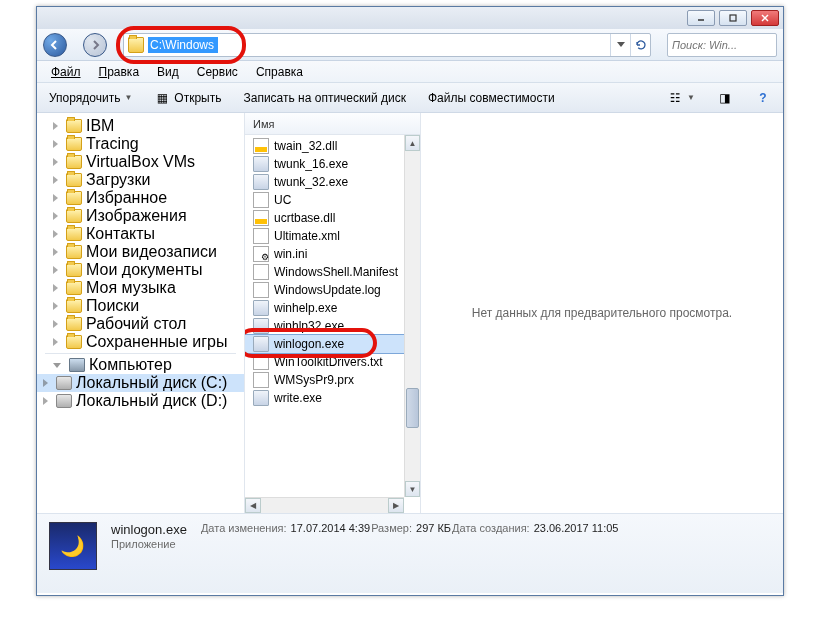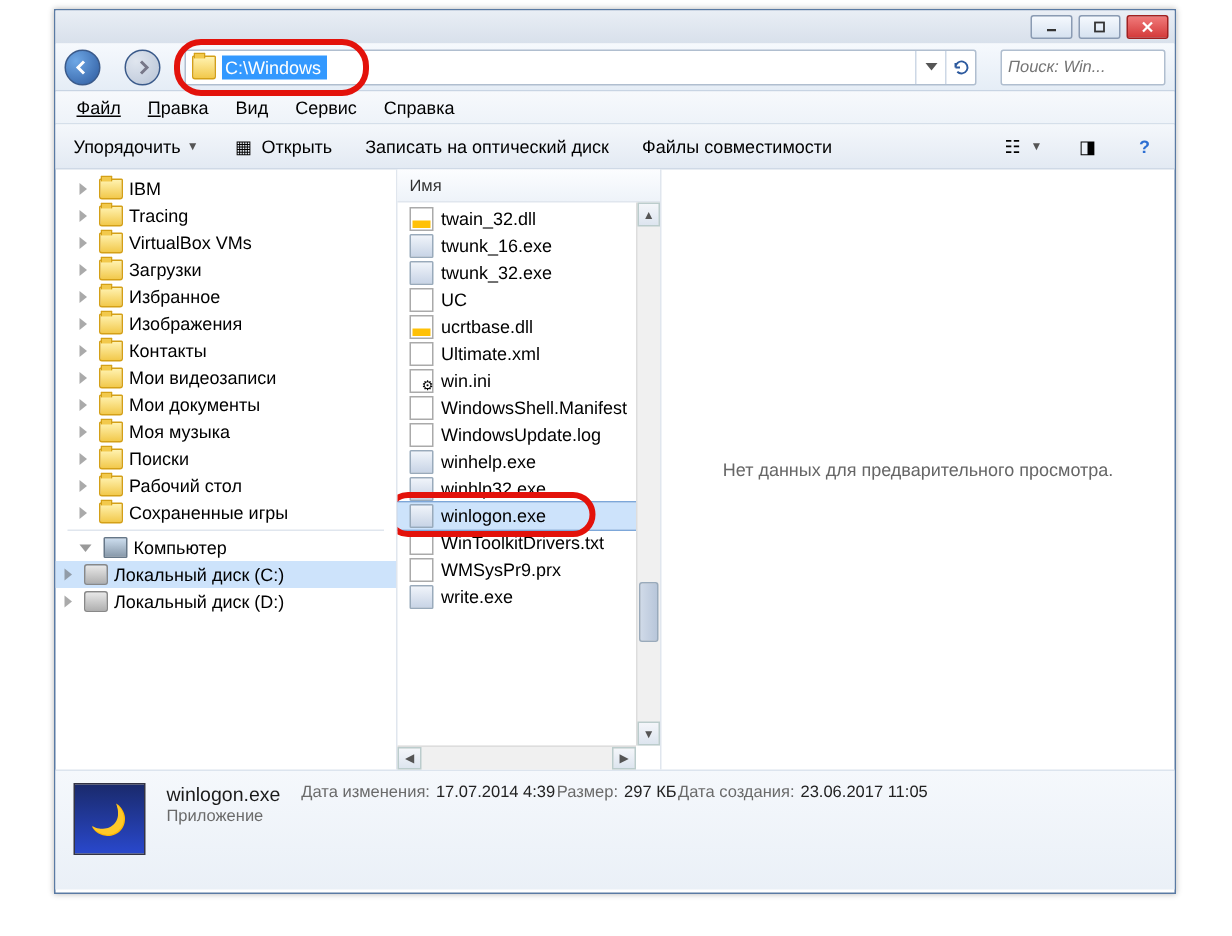--- a/index.html
+++ b/index.html
@@ -34,21 +34,21 @@
 
 
 .toolbar { height:30px; background:linear-gradient(#f4f7fb,#e3eaf3); border-bottom:1px solid #cfd9e6; display:flex; align-items:center; padding:0 6px; font-size:12px; gap:10px;}
 .tbtn { display:flex; align-items:center; gap:4px; padding:2px 6px; cursor:pointer; border-radius:2px;}
 .tbtn .chev { font-size:8px; color:#555;}
 .toolbar .spacer { flex:1; }
 .tool-icon{ width:16px; height:16px; display:flex; align-items:center; justify-content:center;}
 
 
 .main { display:flex; height:400px; }
-.sidebar { width:228px; border-right:1px solid #e0e6ee; overflow-y:auto; padding:4px 0; font-size:12px;}
+.sidebar { width:208px; border-right:1px solid #e0e6ee; overflow-y:auto; padding:4px 0; font-size:16px;}
 .tree-item { display:flex; align-items:center; gap:4px; padding:1px 2px 1px 30px; height:18px; cursor:pointer; white-space:nowrap;}
 .tree-item.l2 { padding-left:20px;align-items:center; }
 .tree-item.selected { background:#cde3fb; }
 .ficon { width:16px; height:14px; flex-shrink:0;}
 .folder-ico { background:linear-gradient(#fff2b0,#f2c94c); border:1px solid #d4a017; border-radius:1px 1px 2px 2px; position:relative;}
 .folder-ico::before { content:''; position:absolute; top:-3px; left:0; width:6px; height:3px; background:#f2c94c; border:1px solid #d4a017; border-bottom:none; border-radius:1px 1px 0 0;}
 .disk-ico { background:linear-gradient(#e8e8e8,#b0b0b0); border:1px solid #888; border-radius:2px;}
 .comp-ico { background:linear-gradient(#cde,#89a); border:1px solid #678; border-radius:1px;}
 .sidebar hr { border:none; border-top:1px solid #e0e6ee; margin:2px 8px;}
 

